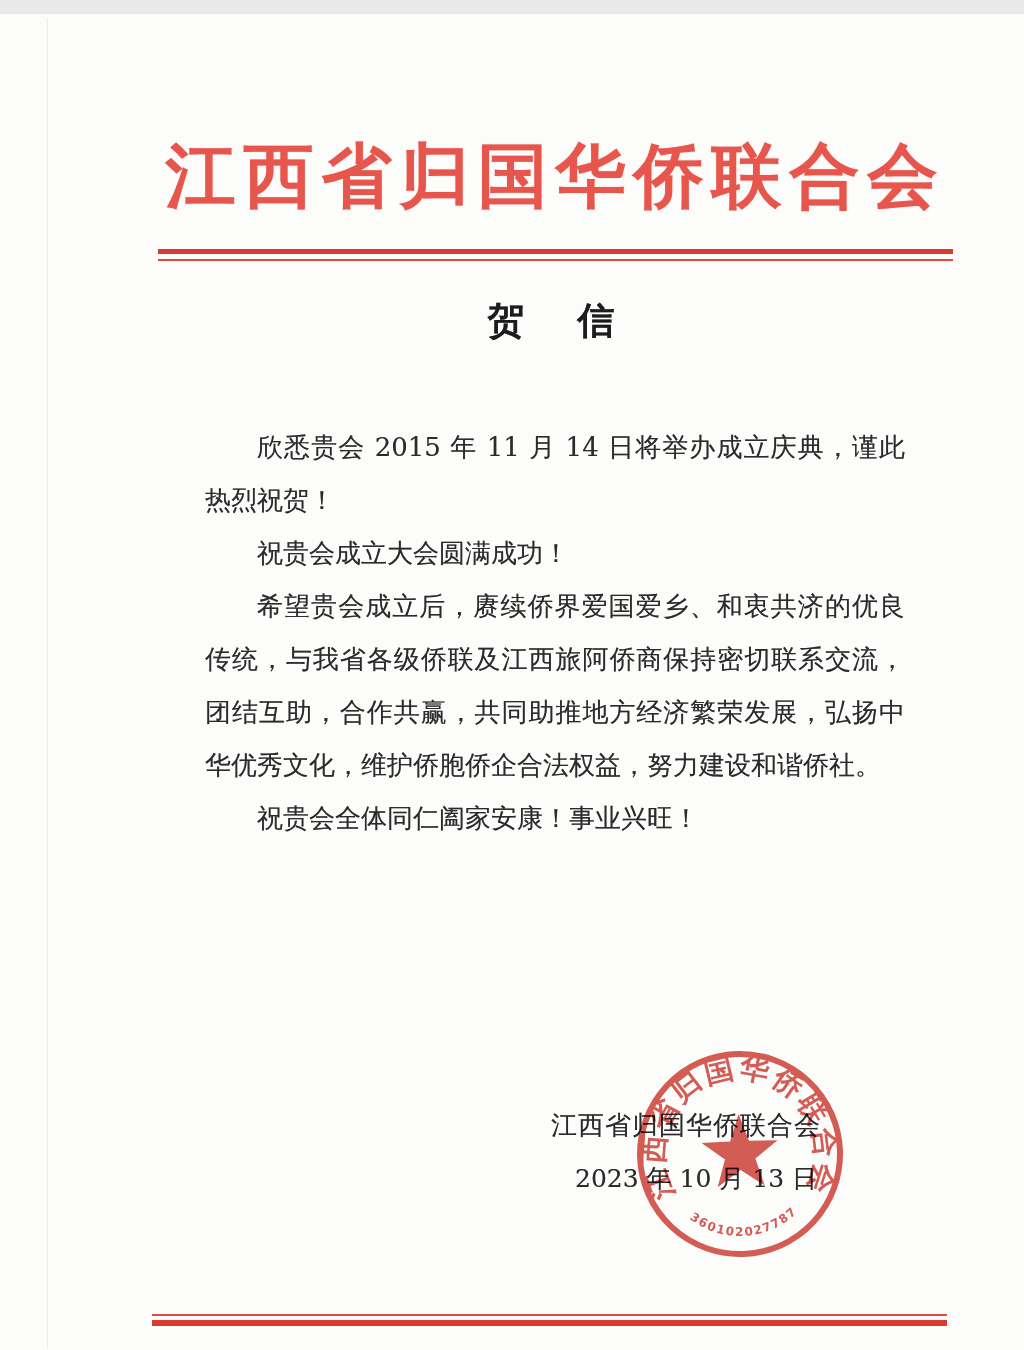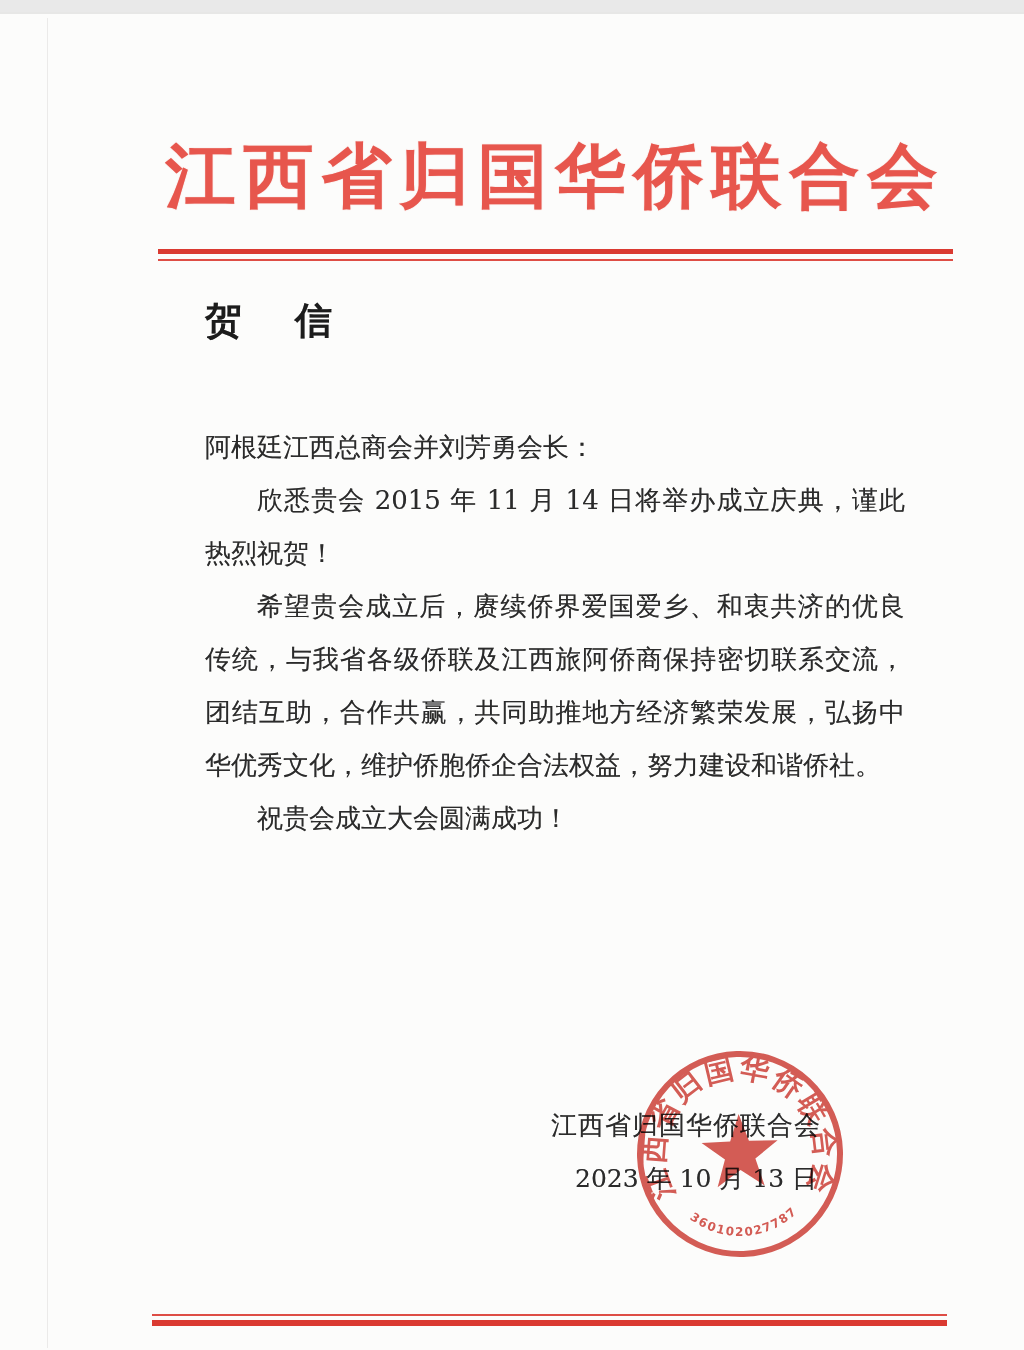--- a/index.html
+++ b/index.html
@@ -27,20 +27,21 @@
   }
   .rule{position:absolute;left:158px;width:795px;background:#da3a31;}
   .rule-top-thick{top:237px;height:5px;}
   .rule-top-thin{top:247px;height:2px;opacity:.9;}
   .rule-bottom-thin{top:1302px;left:152px;height:2px;opacity:.9;}
   .rule-bottom-thick{top:1308px;left:152px;height:6px;}
 
   
   .doc-title{
     position:absolute;left:205px;top:284px;width:700px;
+    text-align:center;
     font-size:37px;font-weight:bold;
     letter-spacing:8px;
     color:#1c1c1c;
     text-shadow:0 0 .6px rgba(0,0,0,.5);
   }
 
   
   .body-text{
     position:absolute;left:205px;top:409px;width:700px;
     font-size:26px;line-height:53px;
@@ -85,24 +86,24 @@
   <div class="scan-left-line"></div>
 
   <div class="letterhead-title">江西省归国华侨联合会</div>
 
   <div class="rule rule-top-thick"></div>
   <div class="rule rule-top-thin"></div>
 
   <div class="doc-title">贺　信</div>
 
   <div class="body-text">
-    <p>阿根廷江西总商会并刘芳勇会长：</p>
     <p class="indent">欣悉贵会 2015 年 11 月 14 日将举办成立庆典，谨此热烈祝贺！</p>
+    <p class="indent">祝贵会成立大会圆满成功！</p>
     <p class="indent">希望贵会成立后，赓续侨界爱国爱乡、和衷共济的优良传统，与我省各级侨联及江西旅阿侨商保持密切联系交流，团结互助，合作共赢，共同助推地方经济繁荣发展，弘扬中华优秀文化，维护侨胞侨企合法权益，努力建设和谐侨社。</p>
-    <p class="indent">祝贵会成立大会圆满成功！</p>
+    <p class="indent">祝贵会全体同仁阖家安康！事业兴旺！</p>
   </div>
 
   <div class="org-signature">江西省归国华侨联合会</div>
 
   <div class="letter-date">2023 年 10 月 13 日</div>
 
   <svg class="seal" viewBox="0 0 220 220" aria-hidden="true">
     <defs>
       <path id="arcTop" d="M 44.2 148 A 76 76 0 1 1 175.8 148" fill="none"></path>
       <path id="arcBottom" d="M 57.3 172.8 A 82 82 0 0 0 162.7 172.8" fill="none"></path>

